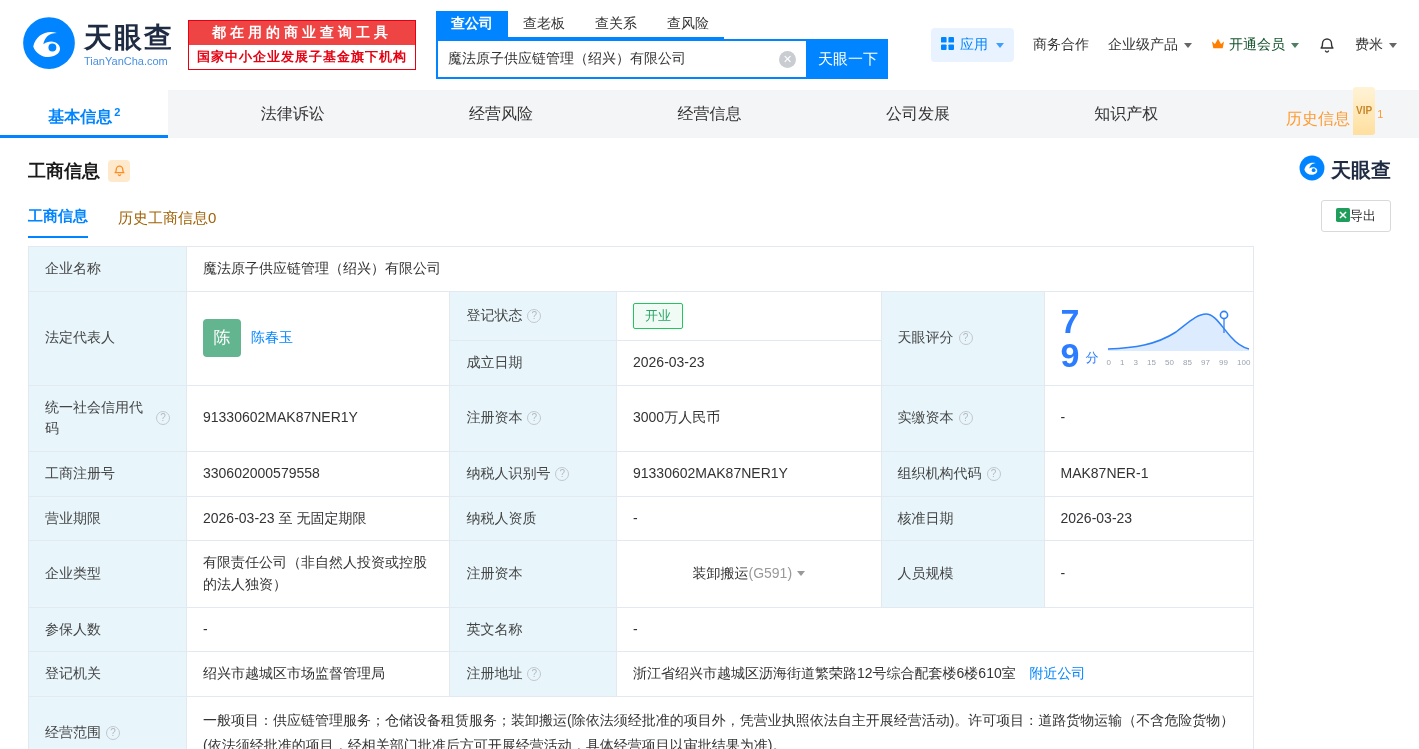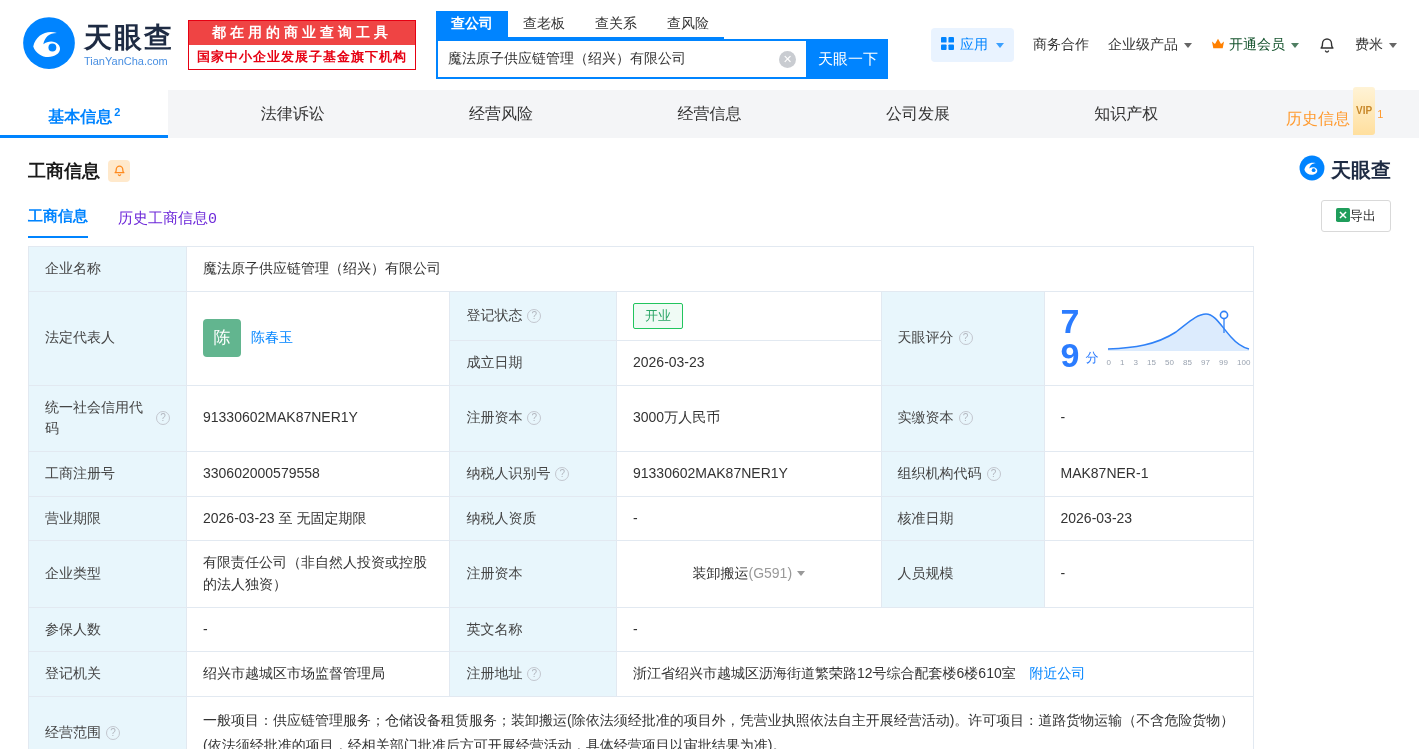--- a/index.html
+++ b/index.html
@@ -49,21 +49,21 @@
   
   .section-head { display:flex; align-items:center; padding:17px 28px 6px; }
   .section-title { font-size:18px; font-weight:bold; color:#1a1a1a; }
   .bell-badge { width:22px; height:22px; border-radius:4px; background:#ffe9cc; margin-left:8px;
     display:flex; align-items:center; justify-content:center; cursor:pointer; }
   .brand-right { margin-left:auto; display:flex; align-items:center; gap:6px; font-size:20px; font-weight:bold; color:#1e2b43; }
 
   .subtab-row { display:flex; align-items:flex-end; padding:8px 28px 0; gap:30px; }
   .subtab { font-size:15px; padding-bottom:10px; cursor:pointer; }
   .subtab.active { color:#0084ff; border-bottom:2px solid #0084ff; font-weight:bold; }
-  .subtab.inactive { color:#6d28d9;font-family:Liberation Mono, monospace; }
+  .subtab.inactive { color:#a16207; }
   .export-btn { margin-left:auto; display:flex; align-items:center; gap:0; border:1px solid #d9d9d9; border-radius:3px;
     padding:6px 14px; font-size:13px; color:#333; background:#fff; cursor:pointer; margin-bottom:6px; }
 
   
   table.info-table { width:1226px; margin:8px 28px 0; border-collapse:collapse; font-size:14px; table-layout:fixed;padding-left:8px; }
   .info-table td { border:1px solid #e2e9f1; padding:11px 16px; color:#333; line-height:1.55; vertical-align:middle; word-break:break-all; }
   td.lbl { background:#e8f6fc; }
   .lbl-inner { display:flex; align-items:center; gap:5px; color:#454545; }
   .help { flex:none; width:14px; height:14px; border:1px solid #c3c7cf; border-radius:50%; color:#b3b7bf;
     font-size:10px; line-height:12px; text-align:center; cursor:pointer; }

